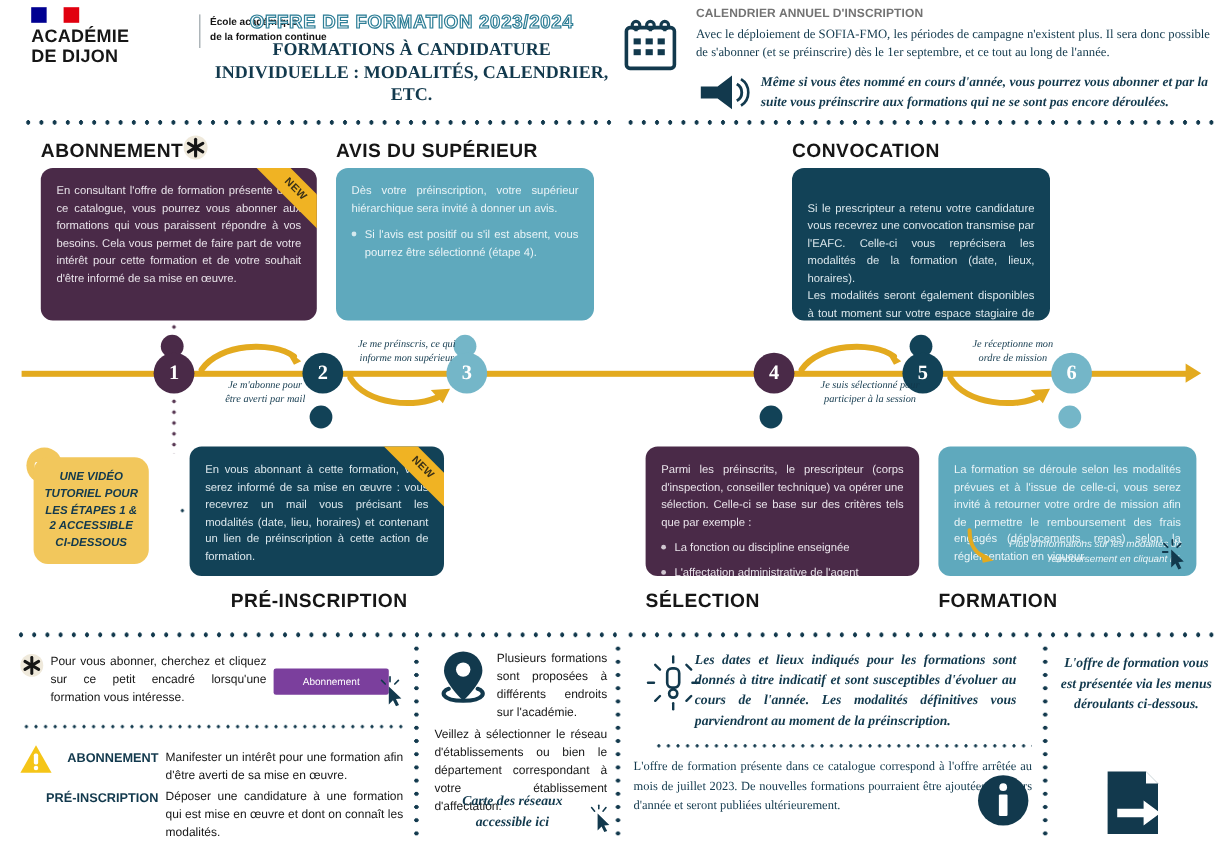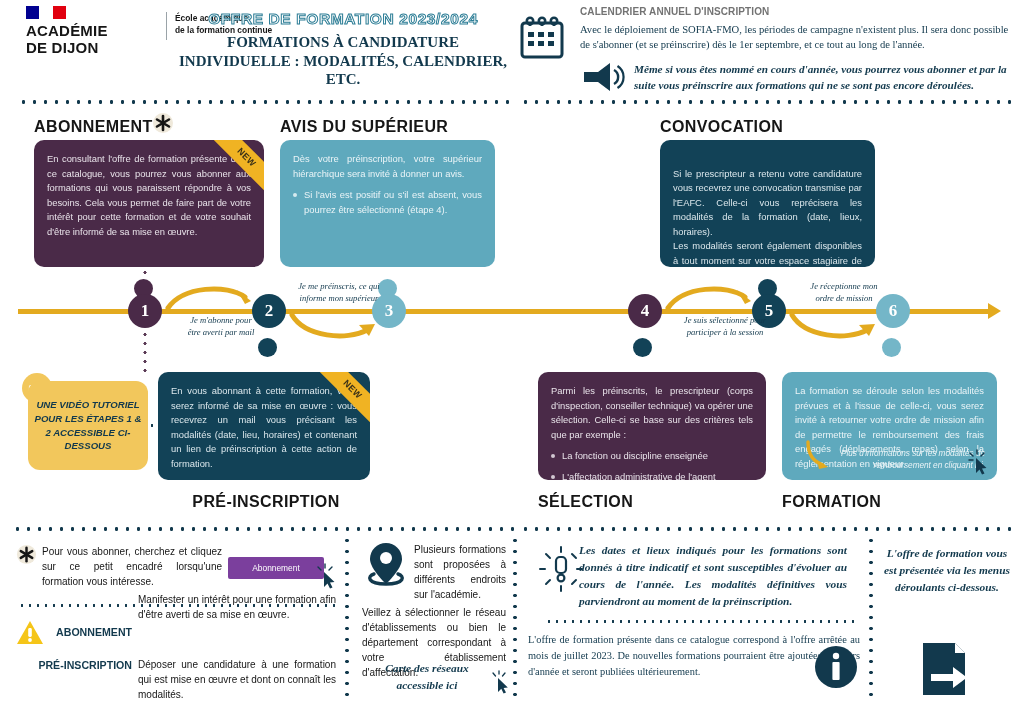--- a/index.html
+++ b/index.html
@@ -309,21 +309,21 @@
 participer à la session</div>
   <div class="tl-label" style="left:780px; top:281px; width:128px; white-space:pre-line;">Je réceptionne mon
 ordre de mission</div>
 
   <div class="video-badge" style="left:22px; top:373px;">
     <svg viewBox="0 0 20 14" width="18" height="13">
       <rect x="1" y="3" width="11" height="9" rx="2" fill="#fff"></rect>
       <path d="M13 6.5 L19 3.5 L19 11.5 L13 8.5 Z" fill="#fff"></path>
     </svg>
   </div>
-  <div class="video-box" style="left:28px; top:381px; width:120px; height:89px;">UNE VIDÉO TUTORIEL POUR LES ÉTAPES 1 &amp; 2 ACCESSIBLE CI-DESSOUS</div>
+  <div class="video-box" style="left:28px; top:381px; width:96px; height:89px;">UNE VIDÉO TUTORIEL POUR LES ÉTAPES 1 &amp; 2 ACCESSIBLE CI-DESSOUS</div>
   <div class="hdots fine" style="left:148px; top:424px; width:22px;"></div>
 
   <div class="card navy" style="left:158px; top:372px; width:212px; height:108px;">
     <span class="ribbon">NEW</span>
     <div>En vous abonnant à cette formation, vous serez informé de sa mise en œuvre : vous recevrez un mail vous précisant les modalités (date, lieu, horaires) et contenant un lien de préinscription à cette action de formation.</div>
   </div>
   <div class="sec-title" style="left:160px; top:493px; width:212px; text-align:center;">PRÉ-INSCRIPTION</div>
 
   <div class="card purple" style="left:538px; top:372px; width:228px; height:108px;">
     <div>Parmi les préinscrits, le prescripteur (corps d'inspection, conseiller technique) va opérer une sélection. Celle-ci se base sur des critères tels que par exemple :</div>
@@ -382,21 +382,21 @@
     </g>
     <path d="M8 9 L8 24 L11.5 20.5 L14 25.5 L16.5 24.5 L14 19.5 L18.5 19 Z" fill="#12394d"></path>
   </svg>
 
   <svg style="position:absolute; left:16px; top:620px;" width="28" height="26">
     <path d="M14 1 L27 24 L1 24 Z" fill="#f5c518"></path>
     <rect x="12.2" y="8" width="3.6" height="9" rx="1.4" fill="#ffffff"></rect>
     <circle cx="14" cy="20" r="1.9" fill="#ffffff"></circle>
   </svg>
   <div class="legend-term" style="left:40px; top:626px; width:92px;">ABONNEMENT</div>
-  <div class="b-text" style="left:138px; top:592px; width:198px; text-align:justify;">Manifester un intérêt pour une formation afin d'être averti de sa mise en œuvre.</div>
+  <div class="b-text" style="left:138px; top:624px; width:198px; text-align:justify;">Manifester un intérêt pour une formation afin d'être averti de sa mise en œuvre.</div>
   <div class="legend-term" style="left:18px; top:659px; width:114px;">PRÉ-INSCRIPTION</div>
   <div class="b-text" style="left:138px; top:657px; width:198px; text-align:justify;">Déposer une candidature à une formation qui est mise en œuvre et dont on connaît les modalités.</div>
 
   <svg style="position:absolute; left:365px; top:540px;" width="42" height="48">
     <path d="M21 3 C12 3 5 10 5 19 C5 29 21 44 21 44 C21 44 37 29 37 19 C37 10 30 3 21 3 Z" fill="#12394d"></path>
     <circle cx="21" cy="18" r="6" fill="#ffffff"></circle>
     <path d="M9 34 C2 36 2 44 21 44 C40 44 40 36 33 34" fill="none" stroke="#12394d" stroke-width="3.4" stroke-linecap="round"></path>
   </svg>
   <div class="b-text" style="left:414px; top:542px; width:92px; text-align:justify;">Plusieurs formations sont proposées à différents endroits sur l'académie.</div>
   <div class="b-text" style="left:362px; top:605px; width:144px; text-align:justify;">Veillez à sélectionner le réseau d'établissements ou bien le département correspondant à votre établissement d'affectation.</div>

